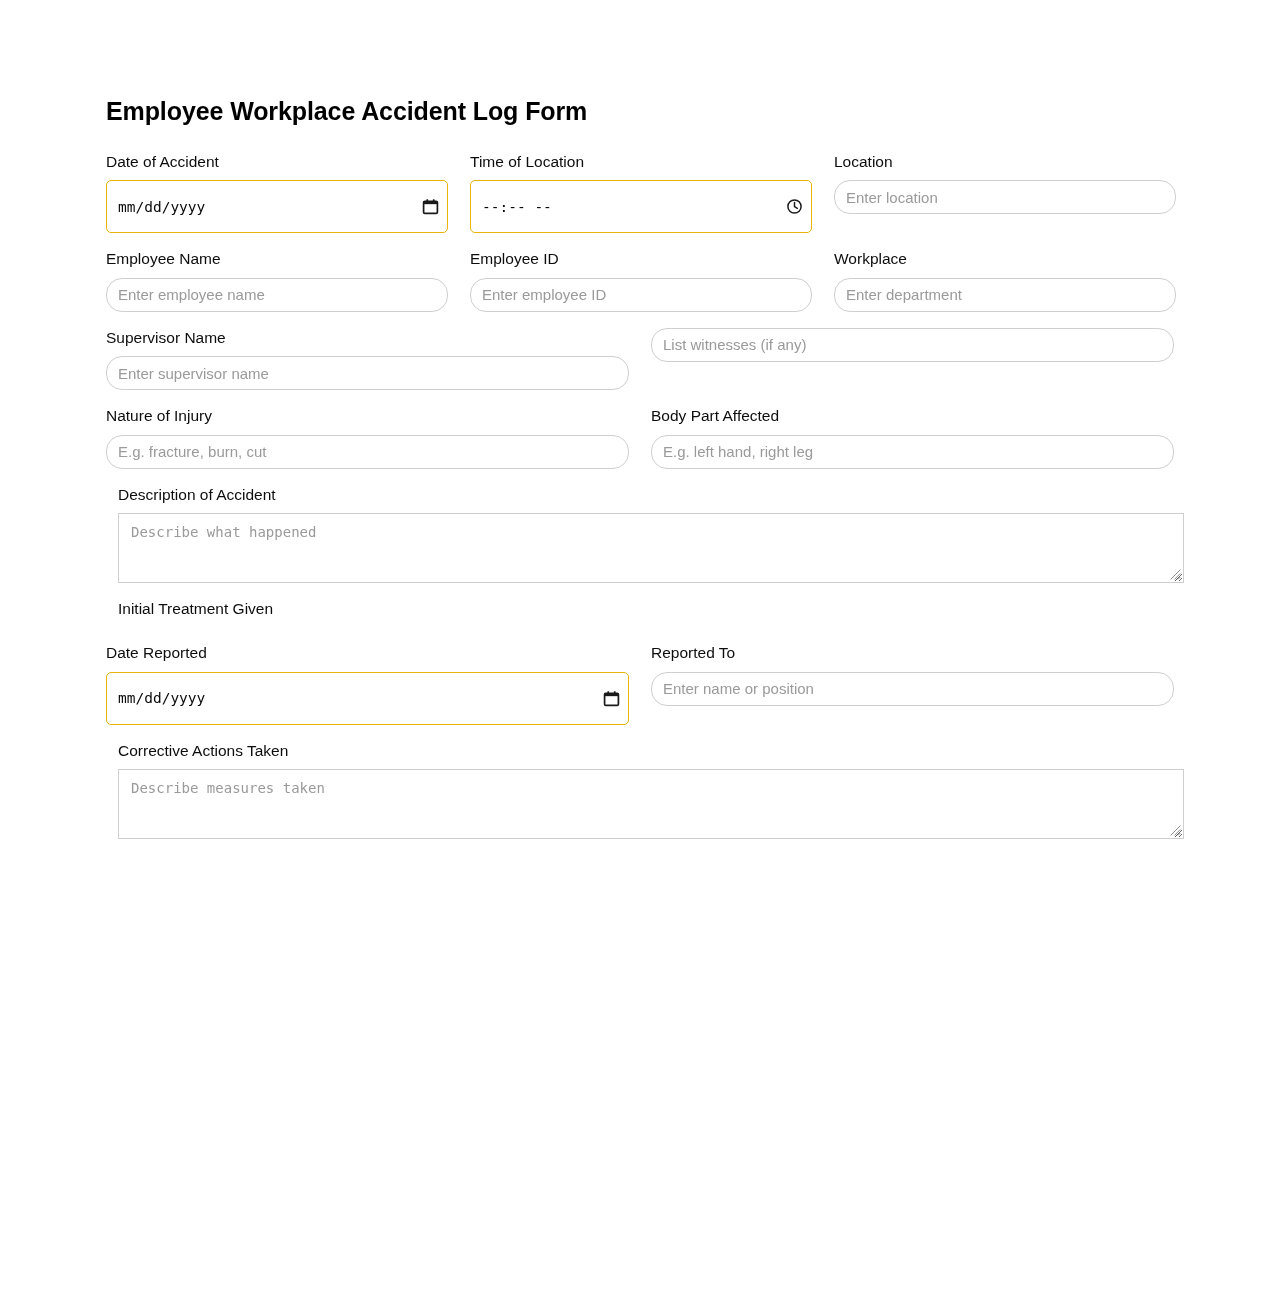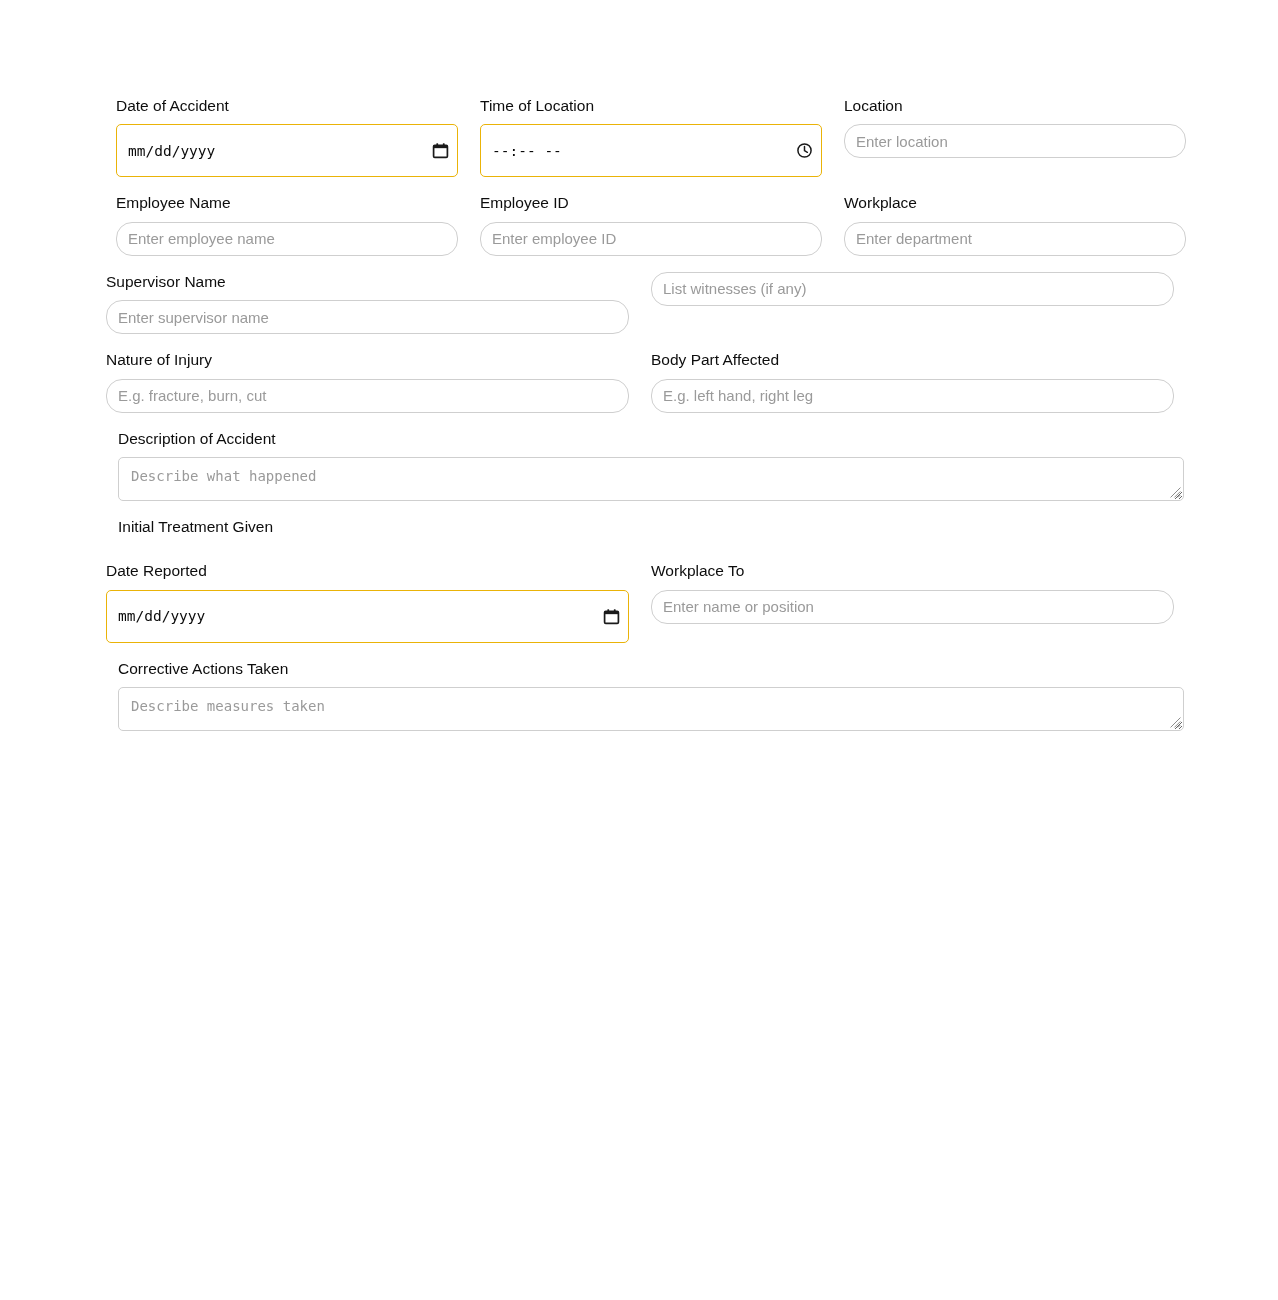--- a/index.html
+++ b/index.html
@@ -31,21 +31,20 @@
   }
 
   
   .row {
     display: grid;
     column-gap: 22px;
     margin-bottom: 16px;
   }
   .row-3 {
     grid-template-columns: 342px 342px 342px;
-    margin-left: 10px;
   }
   .row-2 {
     grid-template-columns: 523px 523px;
   }
   .row-1 {
     grid-template-columns: 1066px;
     padding-left: 12px;
   }
 
   .field {
@@ -112,23 +111,23 @@
   }
 
   
   .textarea-wrap {
     position: relative;
     width: 100%;
   }
   .textarea {
     box-sizing: border-box;
     width: 100%;
-    height: 44px;
+    height: 70px;
     border: 1px solid #cfcfcf;
-    border-radius: 5px;
+    border-radius: 0;
     background: #ffffff;
     padding: 10px 12px;
     font-family: "DejaVu Sans Mono", "Liberation Mono", monospace;
     font-size: 14px;
     line-height: 1.25;
     color: #a21caf;
     resize: vertical;
     outline: none;
     overflow: hidden;
     display: block;
@@ -147,20 +146,21 @@
   }
 
   .row-textarea { margin-bottom: 16px; }
   .spacer-bottom { height: 450px; }
 </style>
 </head>
 <body>
 
 <div class="page">
 
+  <h1 class="form-title">Employee Workplace Accident Log Form</h1>
 
   <div id="form-rows">
       <div class="row row-3">
         <div class="field">
           <label class="field-label">Date of Accident</label>
           <div class="native-input">
             <span class="native-value">mm/dd/yyyy</span>
             <svg class="native-icon" viewBox="0 0 16 16">
               <rect x="1.5" y="3.2" width="13" height="11.3" rx="1.1" fill="none" stroke="#1a1a1a" stroke-width="1.6"></rect>
               <rect x="1.5" y="3.2" width="13" height="2.6" fill="#1a1a1a"></rect>
@@ -240,21 +240,21 @@
             <span class="native-value">mm/dd/yyyy</span>
             <svg class="native-icon" viewBox="0 0 16 16">
               <rect x="1.5" y="3.2" width="13" height="11.3" rx="1.1" fill="none" stroke="#1a1a1a" stroke-width="1.6"></rect>
               <rect x="1.5" y="3.2" width="13" height="2.6" fill="#1a1a1a"></rect>
               <rect x="4.1" y="1.1" width="1.7" height="3.0" rx="0.5" fill="#1a1a1a"></rect>
               <rect x="10.2" y="1.1" width="1.7" height="3.0" rx="0.5" fill="#1a1a1a"></rect>
             </svg>
           </div>
         </div>
         <div class="field">
-          <label class="field-label">Workplace To</label>
+          <label class="field-label">Reported To</label>
           <input type="text" class="text-input" placeholder="Enter name or position" style="">
         </div>
       </div>
       <div class="row row-1 row-textarea">
         <div class="field">
           <label class="field-label">Corrective Actions Taken</label>
           <div class="textarea-wrap">
             <textarea class="textarea" placeholder="Describe measures taken" style=""></textarea>
             <svg class="resize-grip" viewBox="0 0 10 10">
               <path d="M9.5 0.5 L0.5 9.5 M9.5 4.0 L4.0 9.5 M9.5 7.2 L7.2 9.5" stroke="#8a8a8a" stroke-width="0.9" fill="none"></path>

